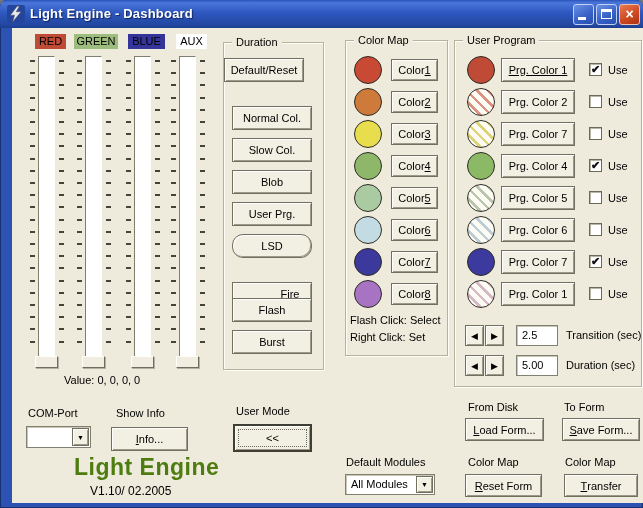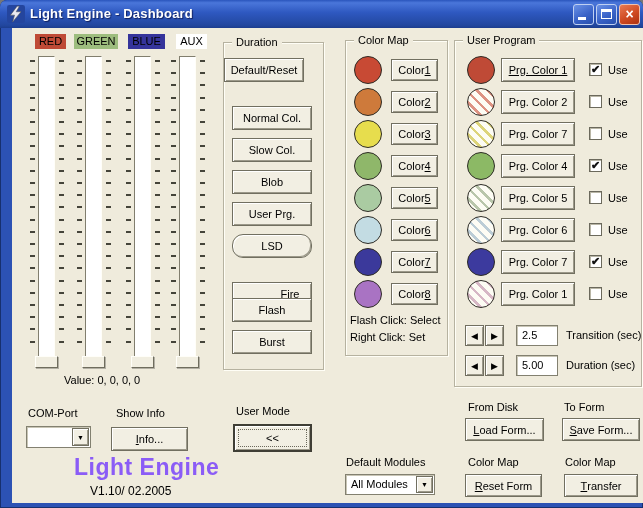--- a/index.html
+++ b/index.html
@@ -219,21 +219,21 @@
       <span class="combo-value"></span>
       <span class="combo-btn">▼</span>
     </div>
     <div class="lbl" style="left:104px;top:379px;">Show Info</div>
     <div class="btn" style="left:99px;top:399px;width:77px;height:24px;"><span style="text-decoration: underline;">I</span>nfo...</div>
     <div class="lbl" style="left:224px;top:377px;">User Mode</div>
     <div class="btn btn-default" style="left:221px;top:396px;width:79px;height:28px;">
       <div class="focus-rect"></div>
       <span>&lt;&lt;</span>
     </div>
-    <div id="logo" style="left: 62px; top: 426px; color: #8b5cf6;">Light Engine</div>
+    <div id="logo" style="left: 62px; top: 426px; color: #4d7c0f;">Light Engine</div>
     <div class="lbl" style="left:78px;top:456px;font-size:12px;">V1.10/ 02.2005</div>
 
     <div class="lbl" style="left:334px;top:428px;">Default Modules</div>
     <div class="combo" style="left:333px;top:446px;width:90px;height:21px;">
       <span class="combo-value">All Modules</span>
       <span class="combo-btn">▼</span>
     </div>
     <div class="lbl" style="left:456px;top:373px;">From Disk</div>
     <div class="btn" style="left:453px;top:390px;width:79px;height:23px;"><span style="text-decoration: underline;">L</span>oad Form...</div>
     <div class="lbl" style="left:552px;top:373px;">To Form</div>

